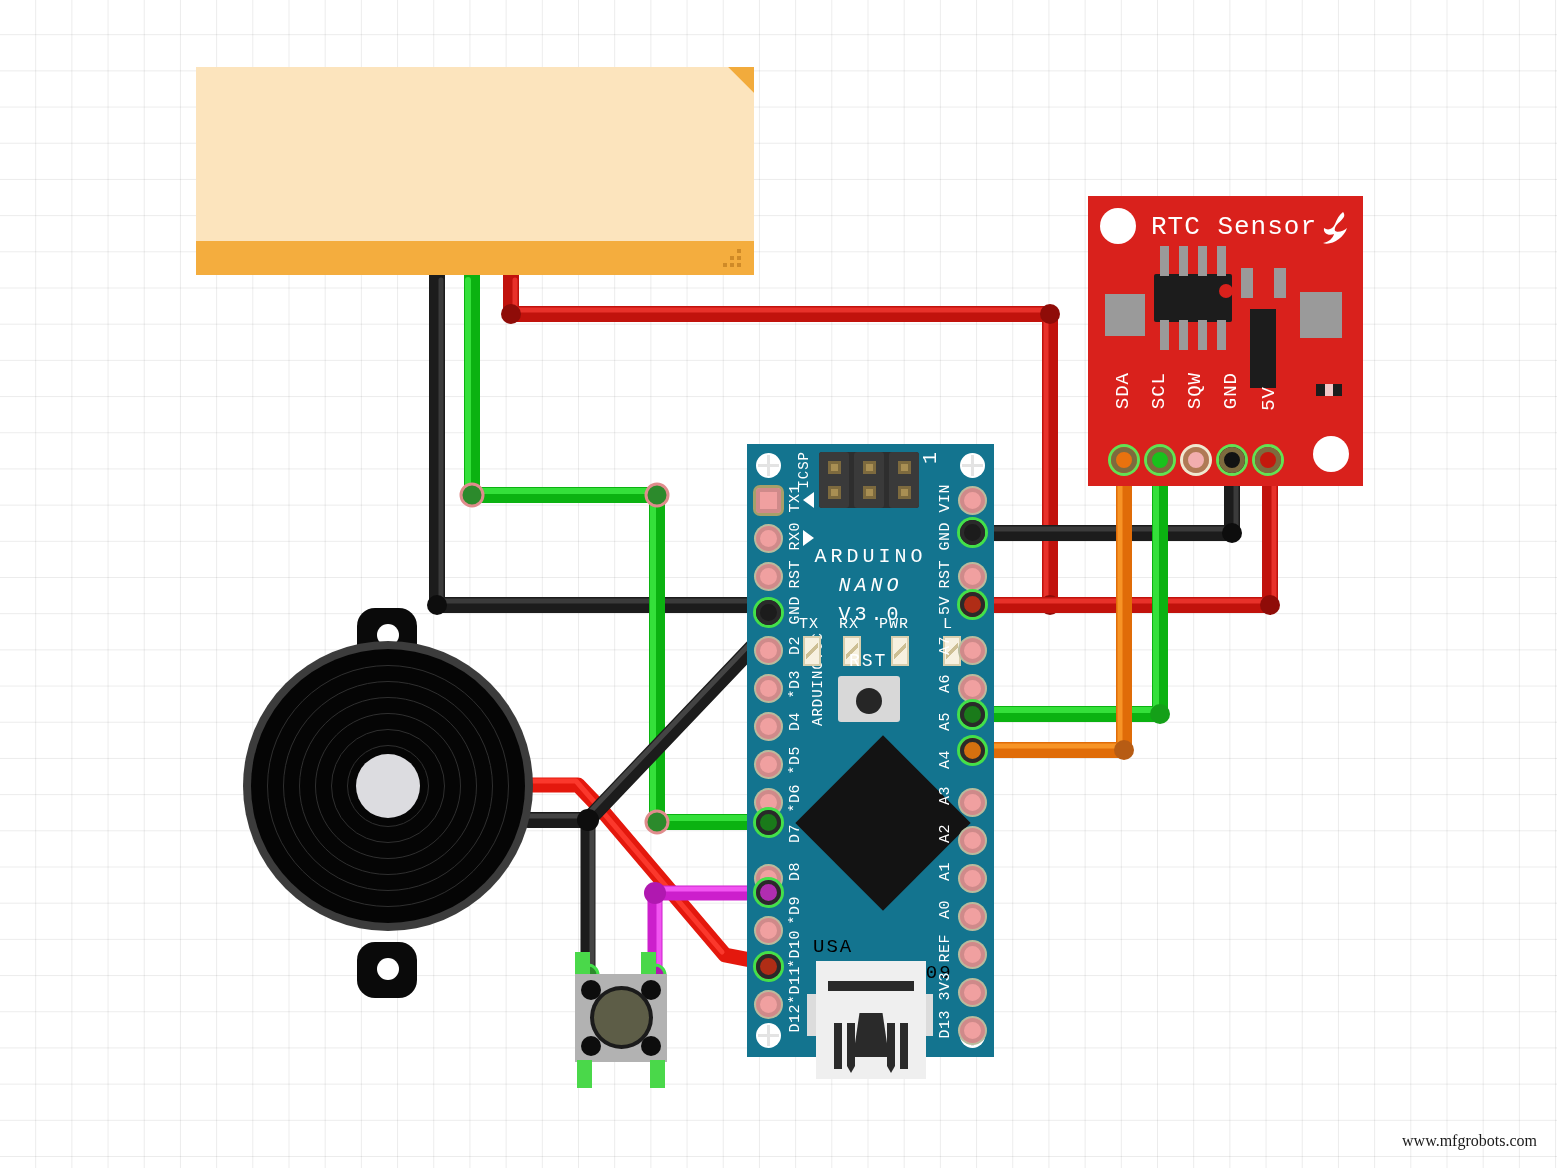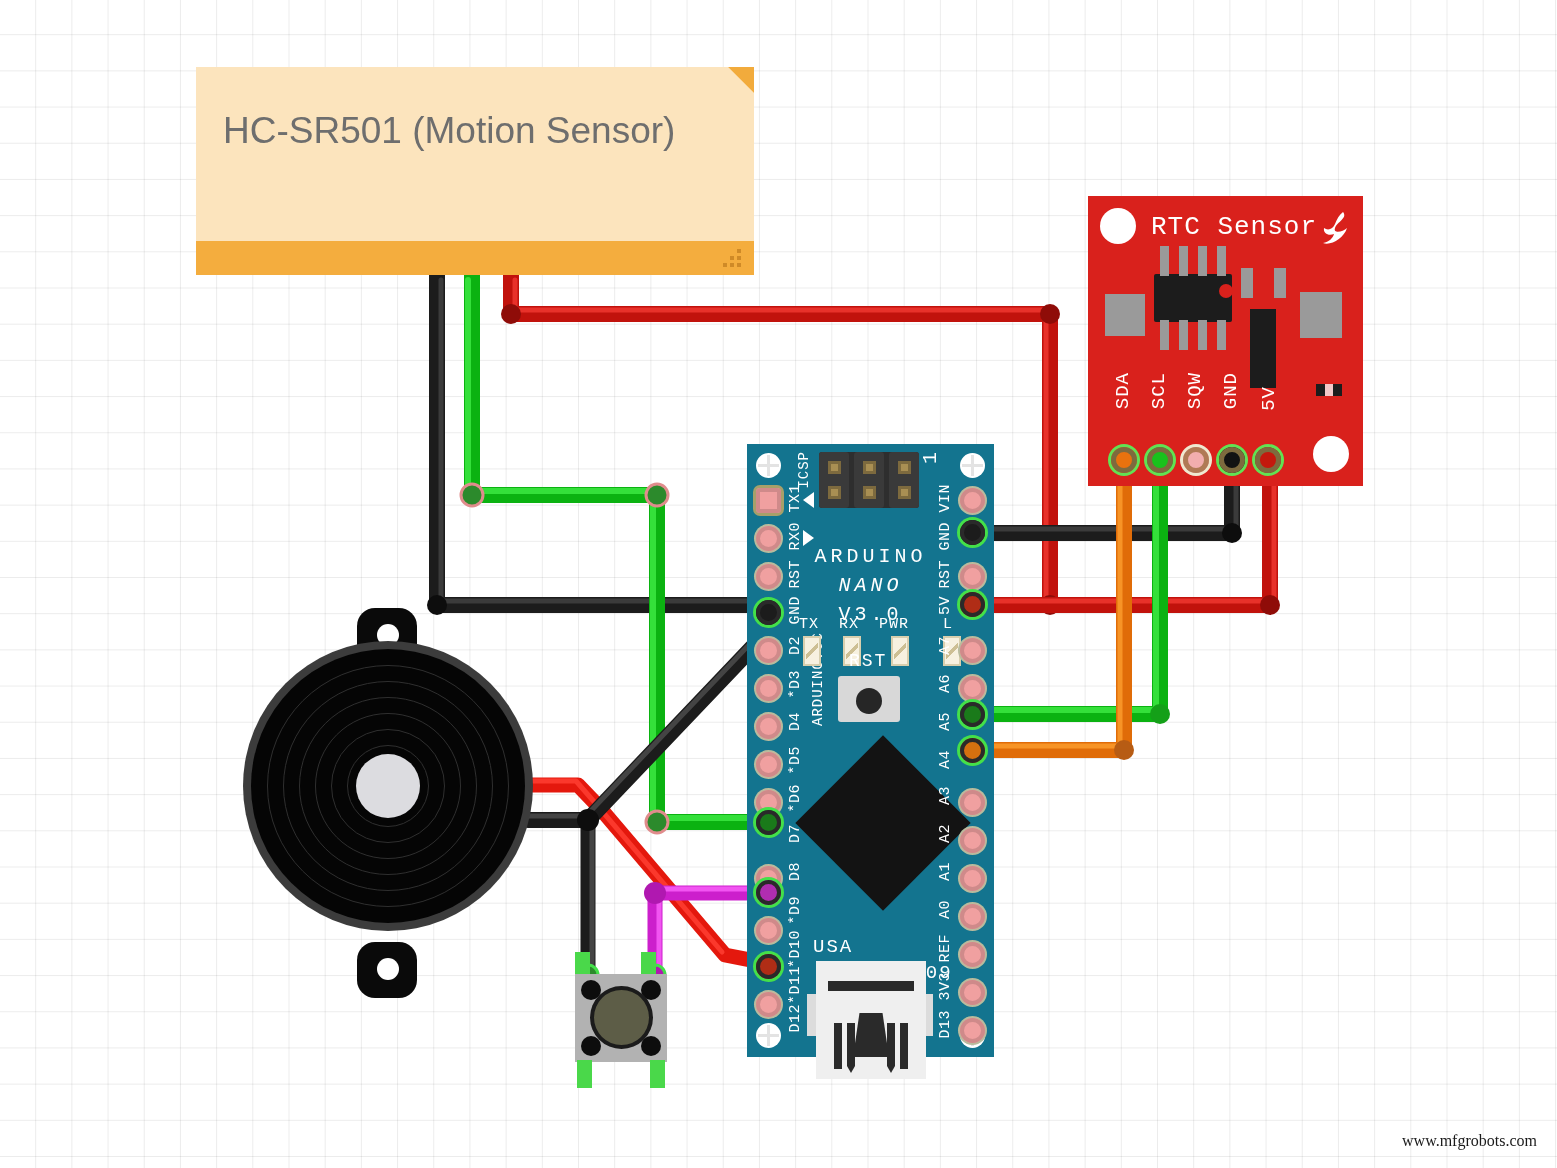--- a/index.html
+++ b/index.html
@@ -124,21 +124,21 @@
   }
   .rstlab{
     position:absolute;left:102px;top:207px;color:#fff;font-size:18px;
     font-family:"Liberation Mono","DejaVu Sans Mono",monospace;letter-spacing:2px;
   }
   .chip{
     position:absolute;left:74px;top:317px;width:124px;height:124px;background:#131313;
     transform:rotate(45deg);
   }
   .bottomtxt{
-    position:absolute;color:#ffffff;font-size:19px;letter-spacing:2px;
+    position:absolute;color:#000000;font-size:19px;letter-spacing:2px;
     font-family:"Liberation Mono","DejaVu Sans Mono",monospace;
   }
   .arducc{
     position:absolute;left:63px;top:188px;color:#fff;font-size:14px;
     font-family:"Liberation Mono","DejaVu Sans Mono",monospace;
     writing-mode:vertical-rl;transform:rotate(180deg);letter-spacing:1px;
   }
   .usb{
     position:absolute;left:816px;top:961px;width:110px;height:118px;background:#efefef;
   }
@@ -259,21 +259,20 @@
 
     <path class="w" d="M655,975 L655,893 L782,893" stroke="#cc1fcc" stroke-width="15"></path>
     <path class="w" d="M659,972 L659,889 L782,889" stroke="#f154f1" stroke-width="5"></path>
     <circle cx="655" cy="893" r="11" fill="#b018b0"></circle>
     <circle cx="655" cy="975" r="10" fill="#b018b0" stroke="#44e04a" stroke-width="3"></circle>
   </svg>
 
   <div class="note">
     <div class="fold"></div>
     <div class="fold2"></div>
-    <div class="txt">HC-SR501 (Motion Sensor)</div>
     <div class="foot">
       <div class="grip">
         <i style="left:14px;top:0;"></i>
         <i style="left:7px;top:7px;"></i>
           <i style="left:14px;top:7px;"></i>
         <i style="left:0;top:14px;"></i>
           <i style="left:7px;top:14px;"></i>
           <i style="left:14px;top:14px;"></i>
       </div>
     </div>

